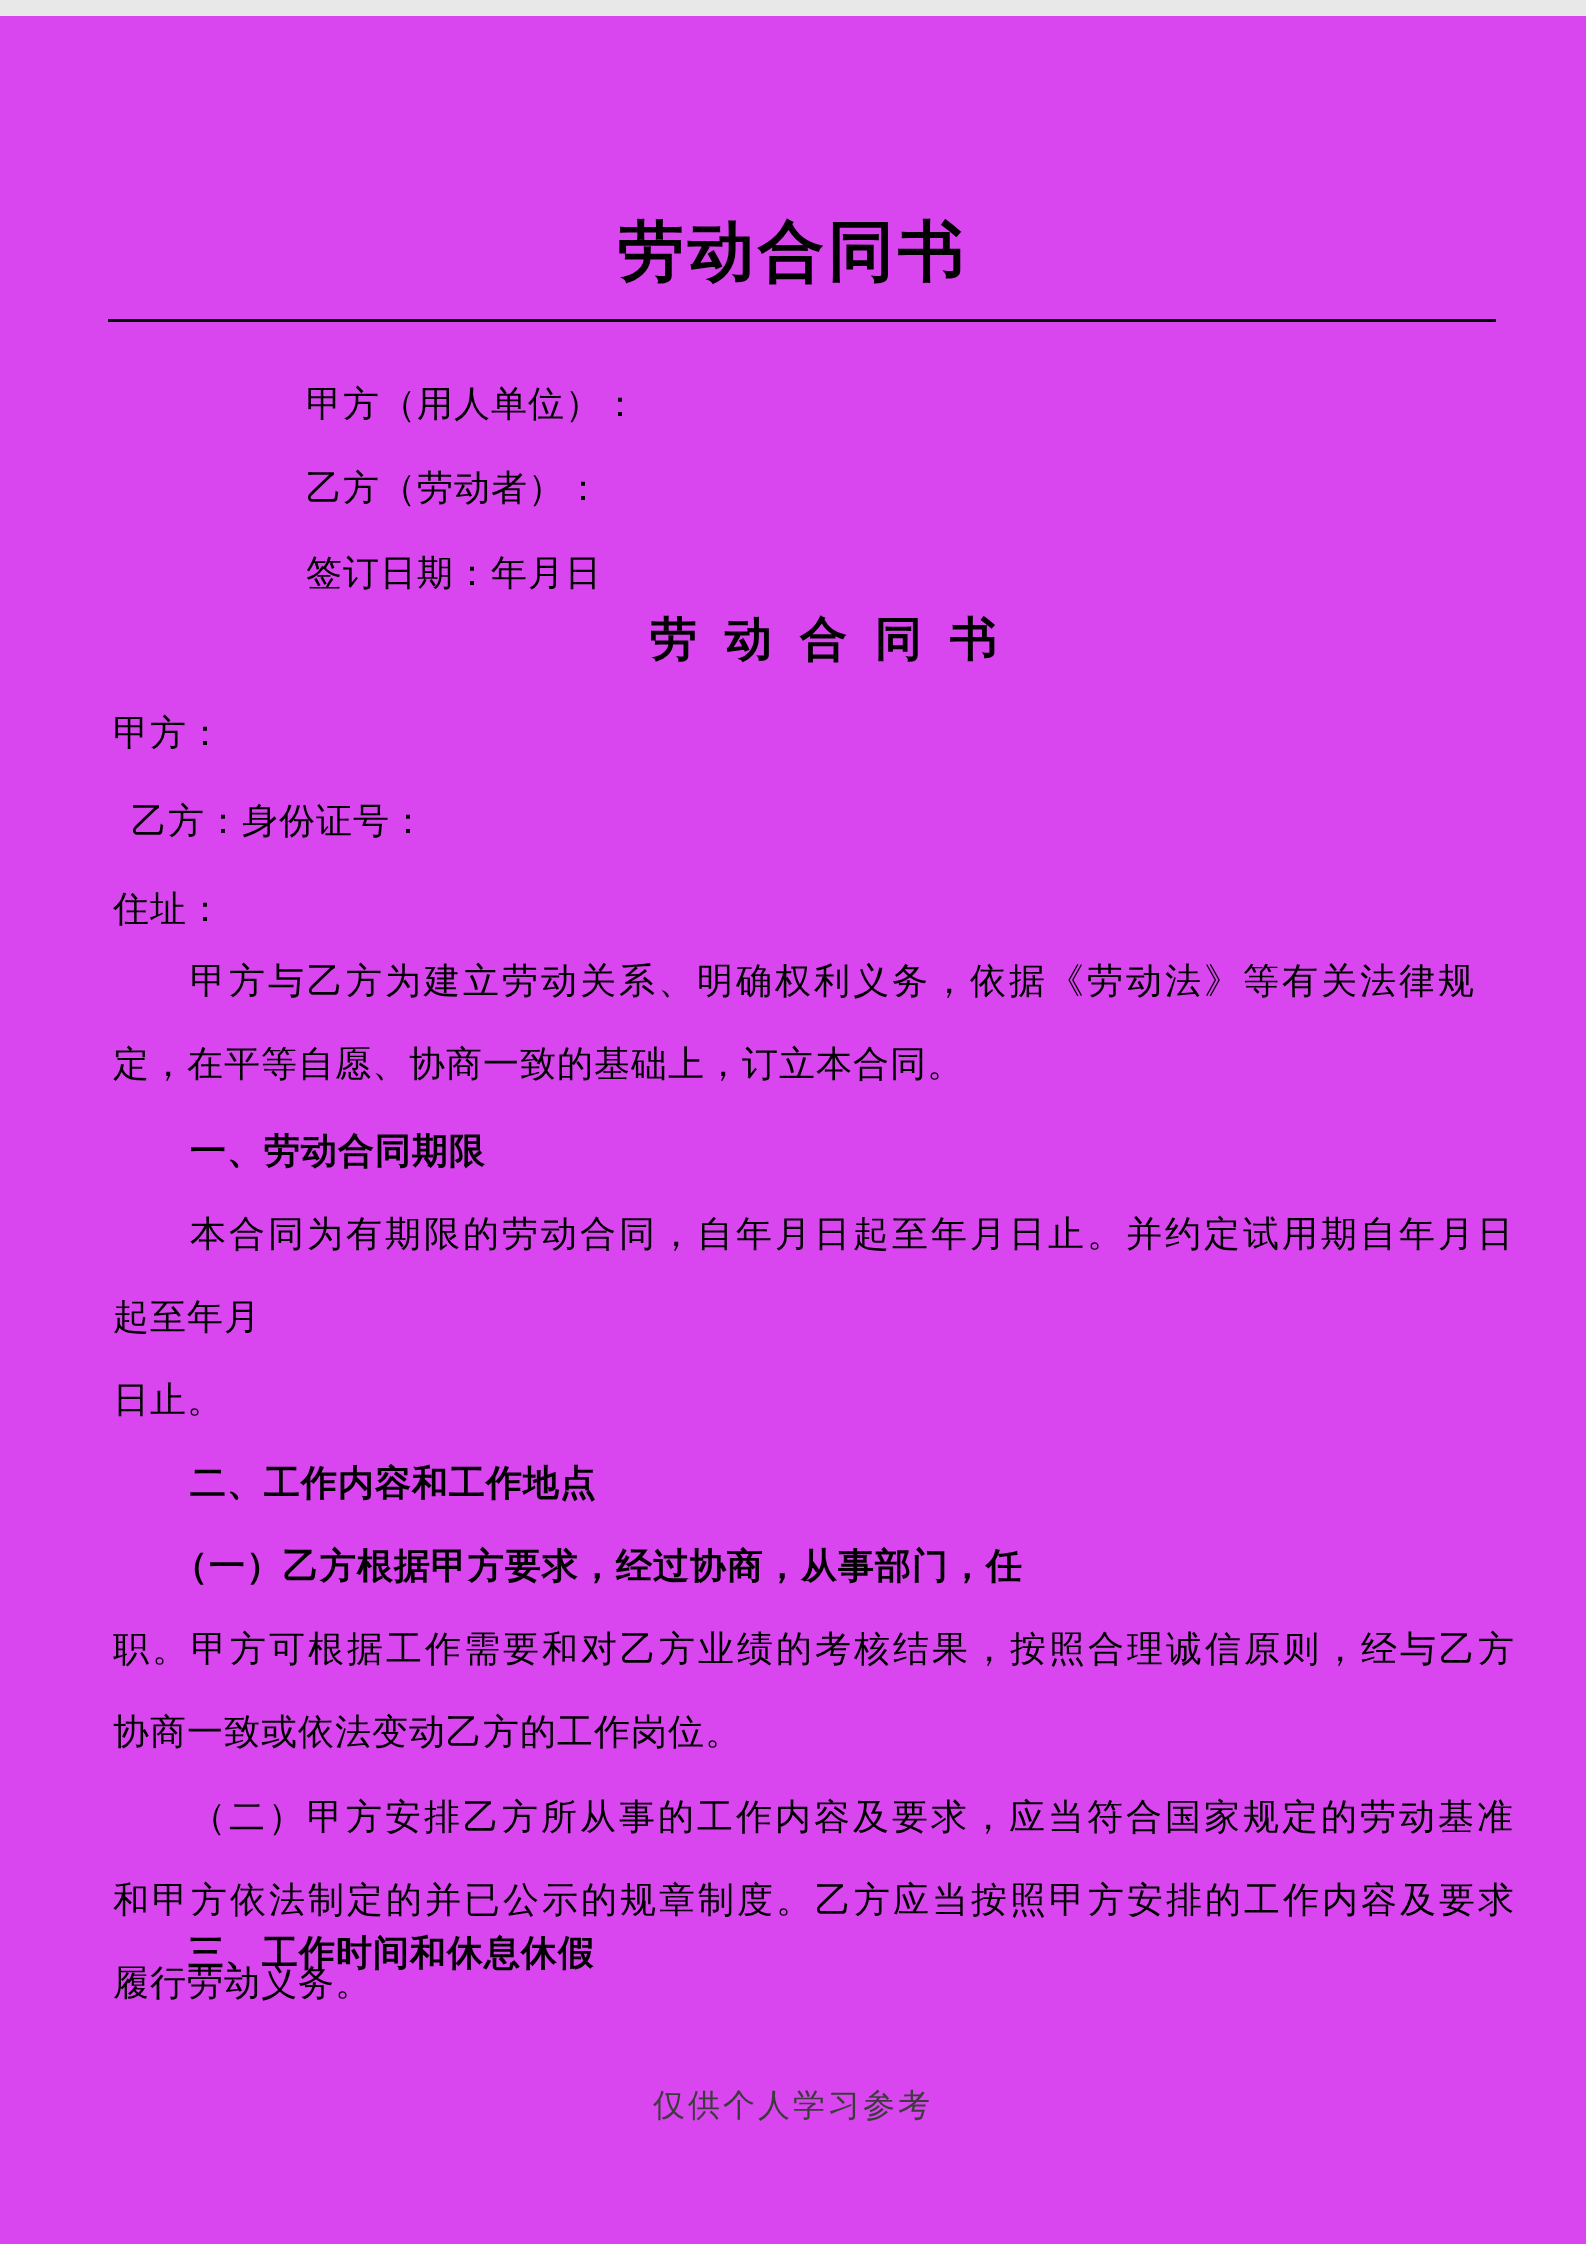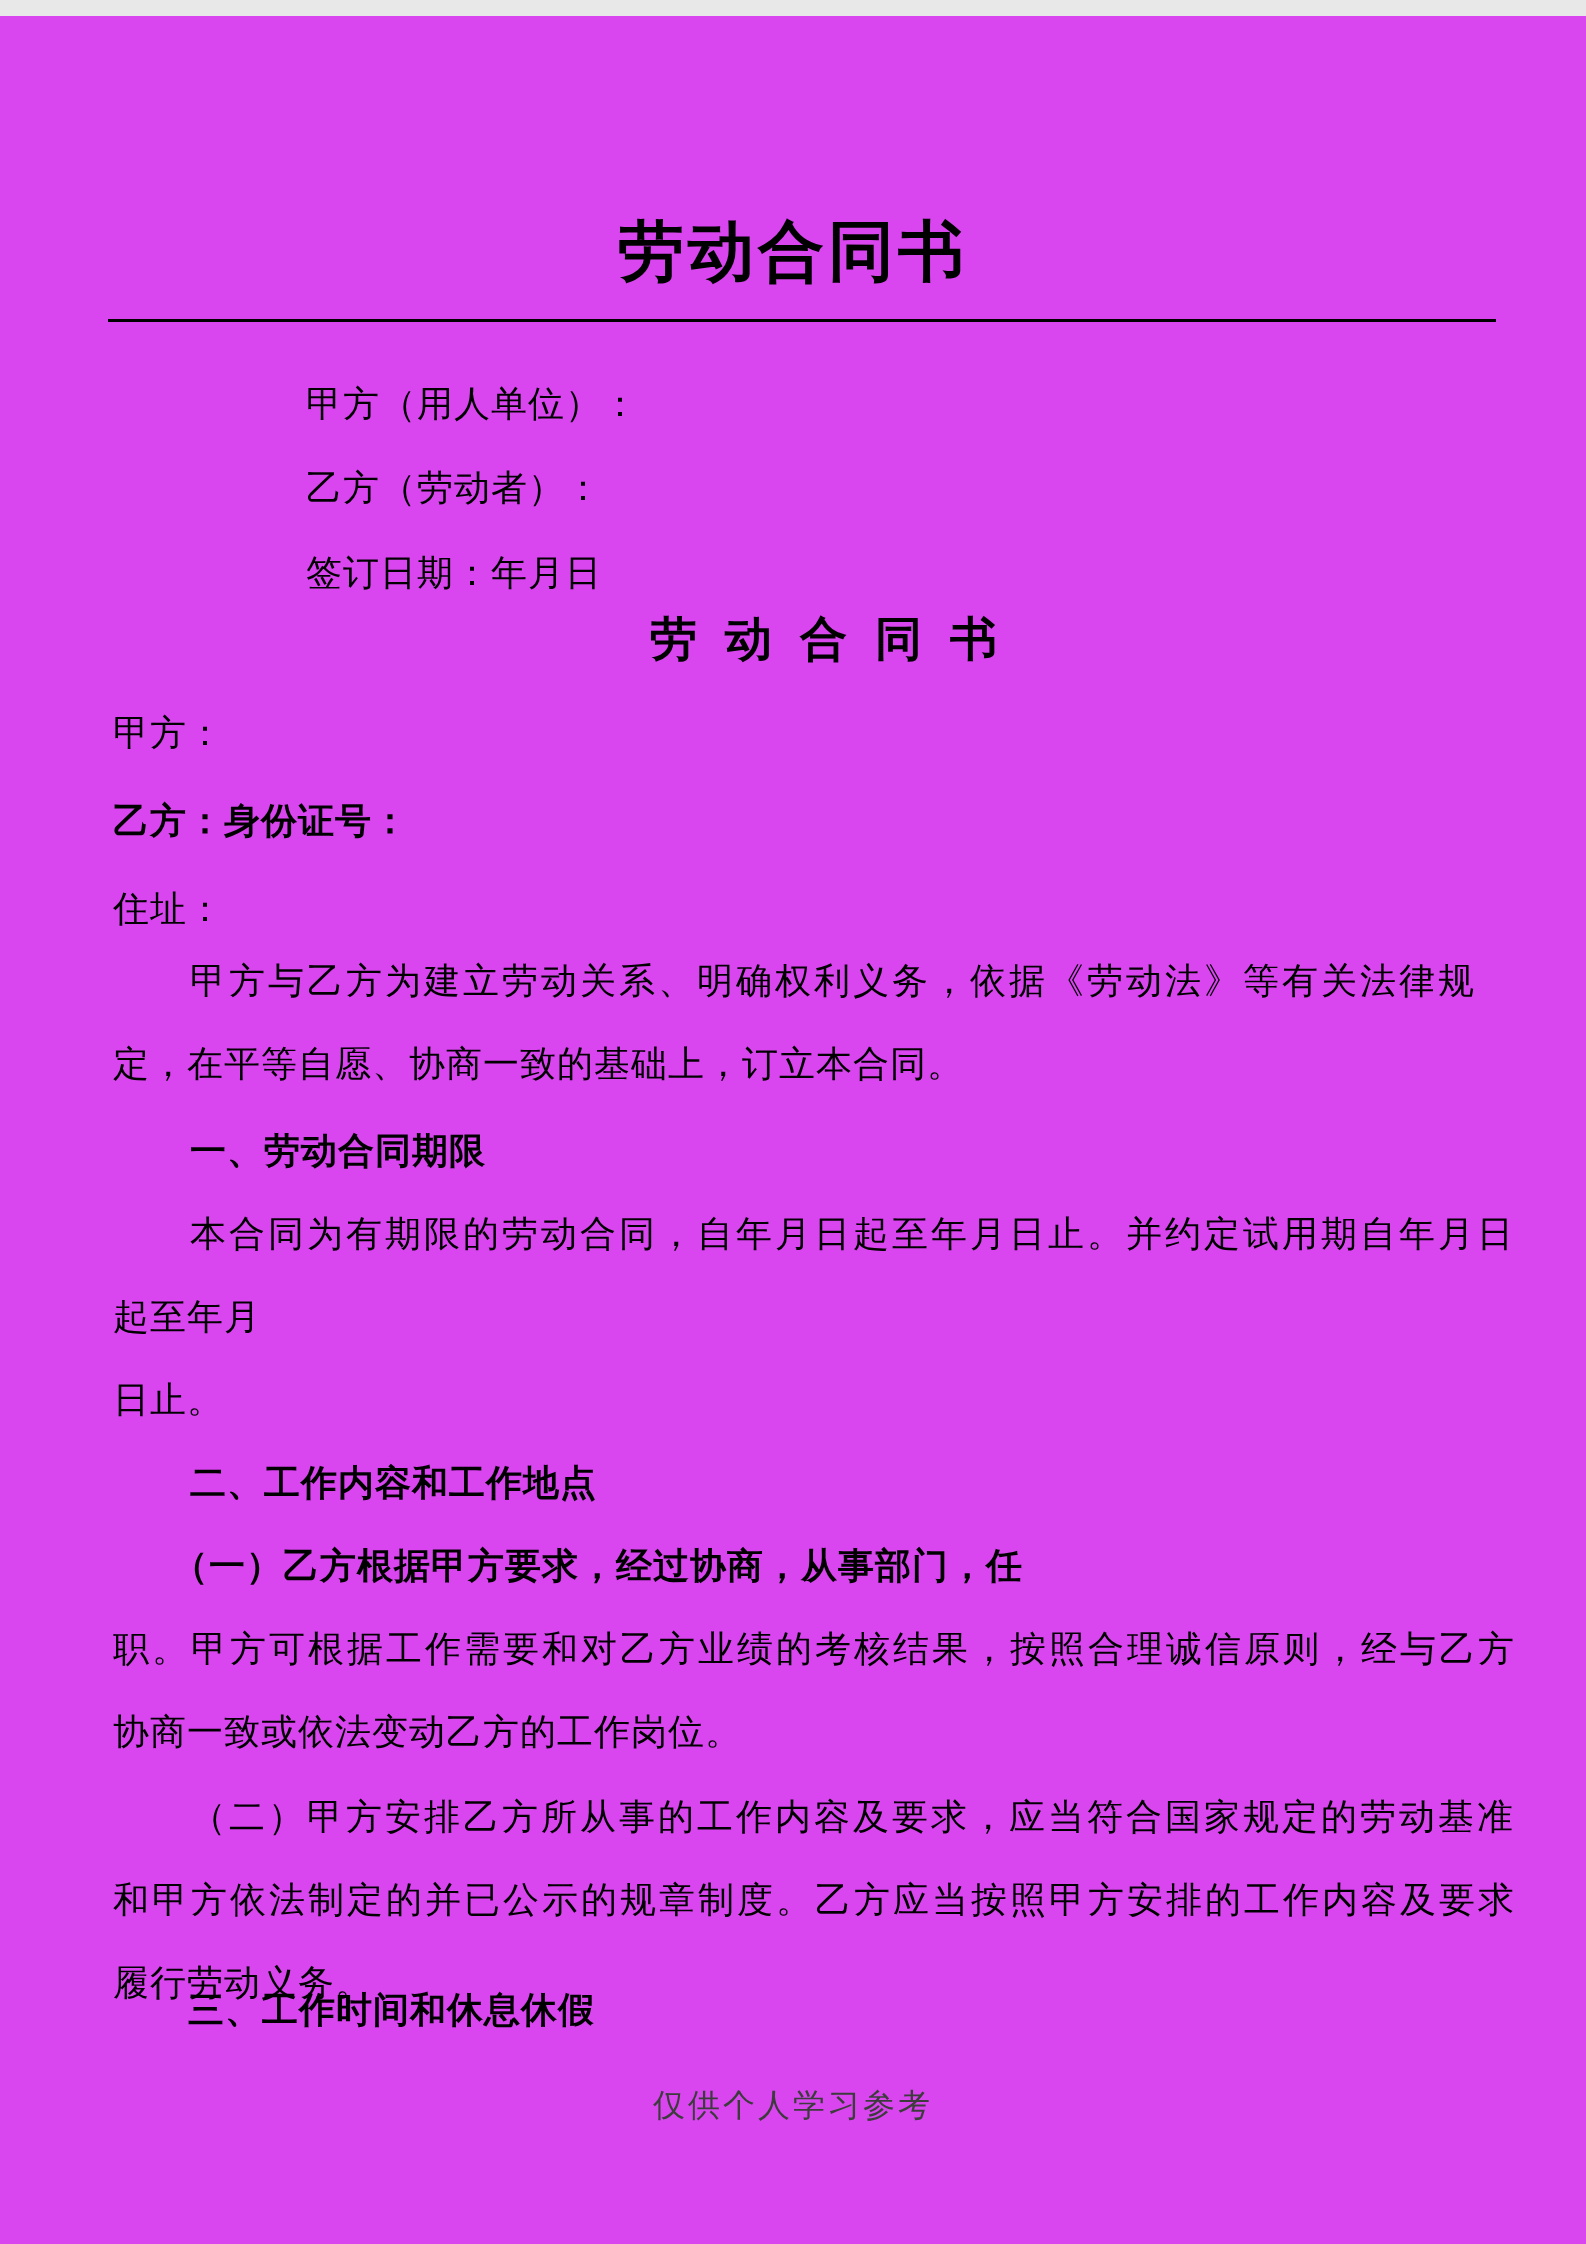--- a/index.html
+++ b/index.html
@@ -63,37 +63,37 @@
   <div class="doc-title-1">劳动合同书</div>
   <div class="title-rule"></div>
 
   <div class="ln" style="top:368px;left:306px;">甲方（用人单位）：</div>
   <div class="ln" style="top:452px;left:306px;">乙方（劳动者）：</div>
   <div class="ln" style="top:537px;left:306px;">签订日期：年月日</div>
 
   <div class="doc-title-2">劳动合同书</div>
 
   <div class="ln" style="top:697px;left:113px;">甲方：</div>
-  <div class="ln" style="top:785px;left:113px;font-weight:bold;">乙方：身份证号：</div>
+  <div class="ln" style="top:785px;left:131px;">乙方：身份证号：</div>
   <div class="ln" style="top:873px;left:113px;">住址：</div>
 
   <div class="ln stretch" style="top:945px;left:190px;">甲方与乙方为建立劳动关系、明确权利义务，依据《劳动法》等有关法律规</div>
   <div class="ln" style="top:1028px;left:113px;">定，在平等自愿、协商一致的基础上，订立本合同。</div>
 
   <div class="ln b" style="top:1115px;left:190px;text-align:right;">一、劳动合同期限</div>
   <div class="ln stretch" style="top:1198px;left:190px;">本合同为有期限的劳动合同，自年月日起至年月日止。并约定试用期自年月日</div>
   <div class="ln" style="top:1281px;left:113px;">起至年月</div>
   <div class="ln" style="top:1364px;left:113px;">日止。</div>
 
   <div class="ln b" style="top:1447px;left:190px;">二、工作内容和工作地点</div>
   <div class="ln" style="top:1530px;left:172px;font-weight:bold;">（一）乙方根据甲方要求，经过协商，从事部门，任</div>
   <div class="ln stretch" style="top:1613px;left:113px;">职。甲方可根据工作需要和对乙方业绩的考核结果，按照合理诚信原则，经与乙方</div>
   <div class="ln" style="top:1696px;left:113px;">协商一致或依法变动乙方的工作岗位。</div>
 
   <div class="ln stretch" style="top:1781px;left:190px;">（二）甲方安排乙方所从事的工作内容及要求，应当符合国家规定的劳动基准</div>
   <div class="ln stretch" style="top:1864px;left:113px;">和甲方依法制定的并已公示的规章制度。乙方应当按照甲方安排的工作内容及要求</div>
   <div class="ln" style="top:1947px;left:113px;">履行劳动义务。</div>
 
-  <div class="ln b" style="top:1974px;left:188px;">三、工作时间和休息休假</div>
+  <div class="ln b" style="top:1917px;left:188px;">三、工作时间和休息休假</div>
 
   <div class="footer-note">仅供个人学习参考</div>
 
 </div>
 
 </body></html>

